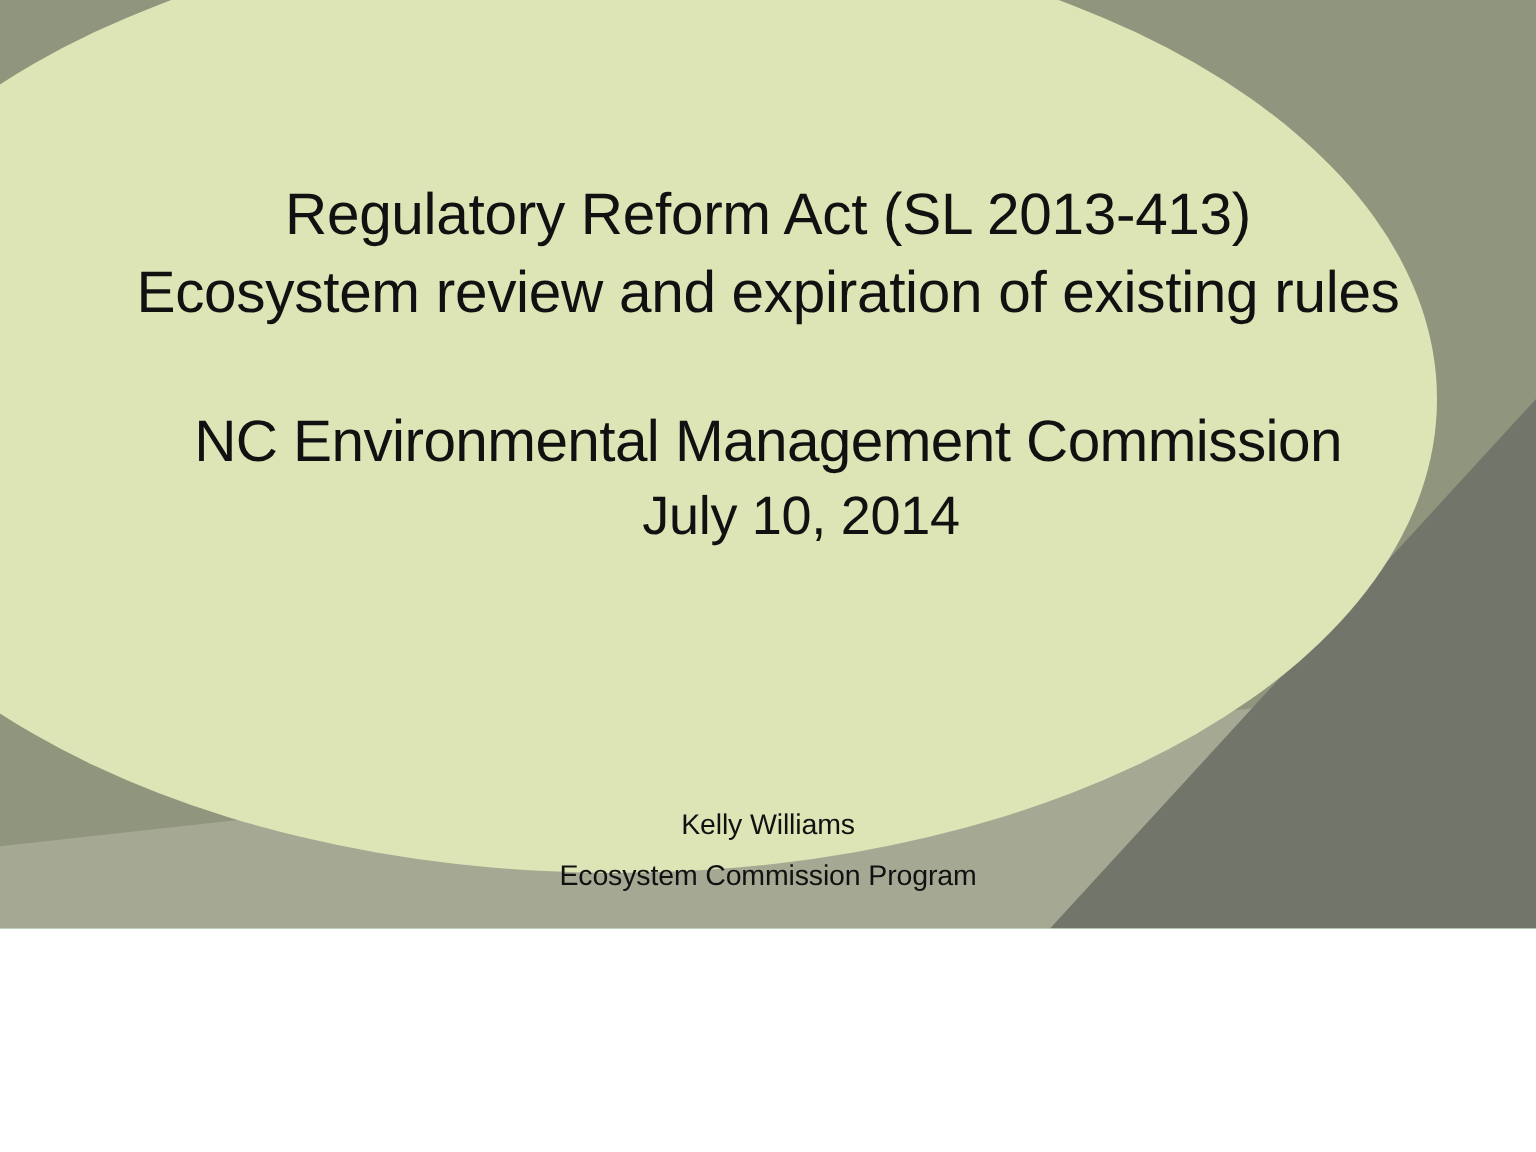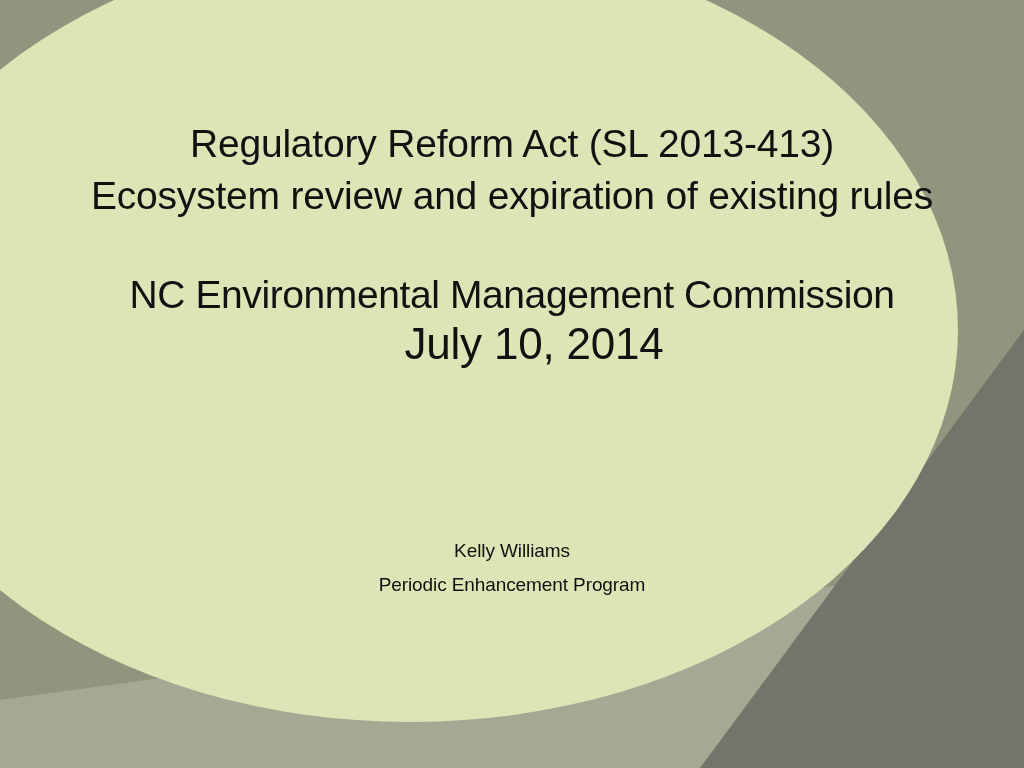--- a/index.html
+++ b/index.html
@@ -3,21 +3,21 @@
 <meta charset="utf-8">
 <style>
   html, body {
     margin: 0;
     padding: 0;
     background: #ffffff;
   }
   #slide {
     position: relative;
     width: 1024px;
-    height: 768px;
+    height: 619px;
     overflow: hidden;
     font-family: "Liberation Sans", sans-serif;
     background: #15803d;
   }
   .bg-layer {
     position: absolute;
     inset: 0;
     width: 100%;
     height: 100%;
   }
@@ -55,21 +55,21 @@
     color: #111111;
   }
   .org-line {
     font-size: 39px;
     line-height: 52px;
     font-weight: normal;
     letter-spacing: -0.4px;
     white-space: nowrap;
   }
   .date-line {
-    font-size: 44px;
+    font-size: 36px;
     line-height: 46px;
     font-weight: normal;
     letter-spacing: -0.2px;
     white-space: nowrap;
     padding-left: 44px;
   }
   .presenter-block {
     position: absolute;
     left: 0;
     right: 0;
@@ -106,17 +106,17 @@
       <div class="title-line">Ecosystem review and expiration of existing rules</div>
     </div>
 
     <div class="org-block">
       <div class="org-line">NC Environmental Management Commission</div>
       <div class="date-line">July 10, 2014</div>
     </div>
 
     <div class="presenter-block">
       <div class="presenter-line">Kelly Williams</div>
-      <div class="presenter-line">Periodic Enhancement Program</div>
+      <div class="presenter-line">Ecosystem Commission Program</div>
     </div>
 
   </div>
 </div>
 
 </body></html>

